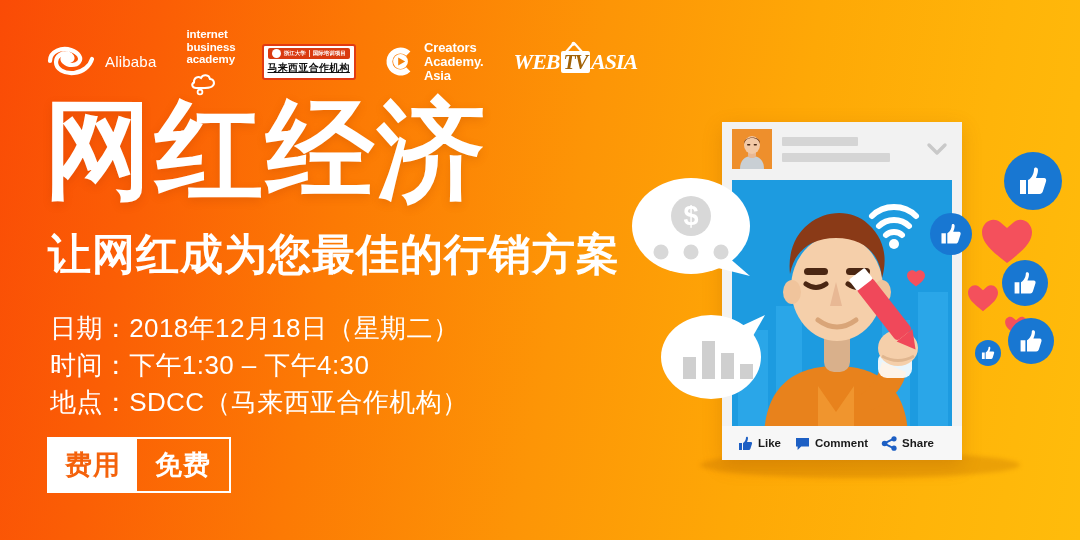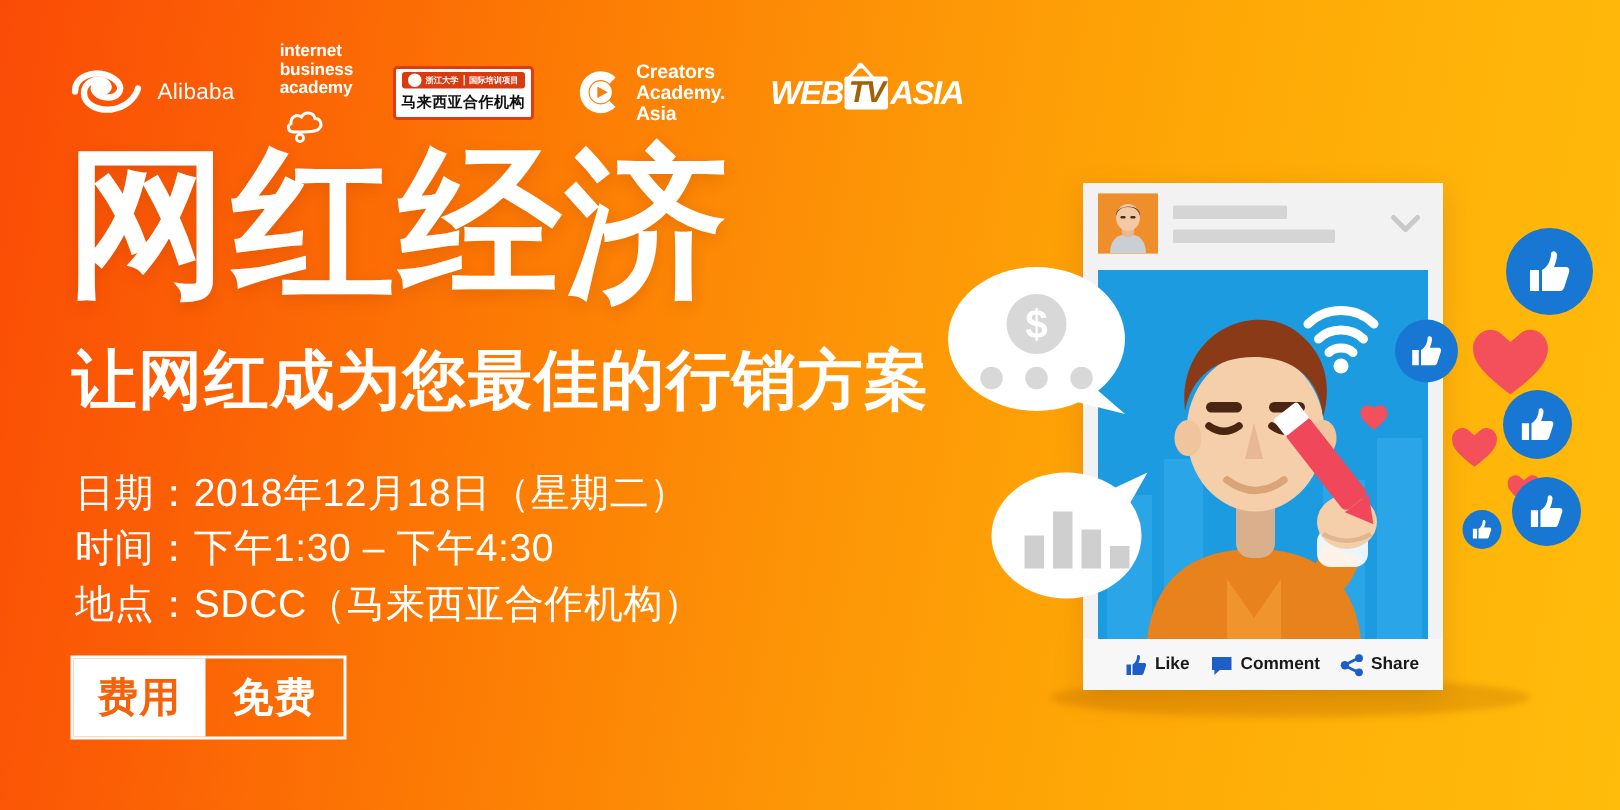--- a/index.html
+++ b/index.html
@@ -24,29 +24,29 @@
   .iba{margin-left:26px;display:flex;align-items:flex-start;flex-direction:column;}
   .iba-text{color:#fff;font-size:11.5px;font-weight:700;line-height:1.12;letter-spacing:-.1px;}
   .iba-cloud{position:relative;width:30px;height:26px;margin-left:2px;margin-top:4px;}
 
   .redbox{margin-left:22px;border:2px solid #E23B12;border-radius:3px;background:#fff;
           padding:2px 4px 3px;display:flex;flex-direction:column;align-items:center;gap:2px;}
   .redbox-top{display:flex;align-items:center;gap:3px;background:#D93A10;border-radius:2px;padding:1px 4px;}
   .redbox-top .dot{width:9px;height:9px;border-radius:50%;background:#fff;flex:none;}
   .redbox-top .t1{font-size:5.5px;color:#fff;font-weight:700;white-space:nowrap;}
   .redbox-top .sep{width:1px;height:7px;background:#fff;opacity:.8;}
-  .redbox-main{font-size:10px;color:#111;font-weight:700;white-space:nowrap;letter-spacing:.3px;}
+  .redbox-main{font-size:10px;color:#111;font-weight:700;white-space:nowrap;letter-spacing:.3px;text-decoration:underline;}
 
   .creators{margin-left:24px;display:flex;align-items:center;}
   .creators-mark{width:33px;height:33px;margin-right:7px;position:relative;}
   .creators-text{color:#fff;font-size:13px;font-weight:700;line-height:1.06;letter-spacing:-.1px;}
 
   .webtv{margin-left:26px;position:relative;}
   .webtv-row{display:flex;align-items:flex-end;color:#fff;font-weight:800;font-size:22px;letter-spacing:-1px;
-             font-style:italic;line-height:1;}
+             font-style:italic;line-height:1;font-family:Liberation Serif, serif;}
   .webtv-tv{background:#fff;color:#a16207;padding:1px 3px;border-radius:2px;font-size:20px;font-weight:800;
             margin:0 1px;font-style:italic;}
   .webtv-ant{position:absolute;left:47px;top:-9px;width:26px;height:12px;}
 
   
   #headline{position:absolute;left:44px;top:96px;color:#fff;font-size:108px;font-weight:900;
             letter-spacing:3px;line-height:1;white-space:nowrap;
             font-family:"DejaVu Sans","Liberation Sans",sans-serif;
             text-shadow:0 3px 10px rgba(150,45,0,.18);}
   #subtitle{position:absolute;left:48px;top:233px;color:#fff;font-size:43px;font-weight:900;
@@ -73,21 +73,21 @@
   #post-header{height:54px;display:flex;align-items:center;padding:0 10px;background:#F2F2F2;}
   #avatar{width:40px;height:40px;background:#F08E2A;position:relative;overflow:hidden;flex:none;}
   #post-lines{margin-left:10px;flex:1;}
   .ph-line{background:#D5D5D5;height:9px;border-radius:1px;}
   .ph-line.w1{width:76px;margin-bottom:7px;}
   .ph-line.w2{width:108px;}
   #post-chevron{width:26px;height:26px;flex:none;margin-right:2px;}
   #post-media{position:absolute;left:0;right:0;top:58px;height:318px;overflow:hidden;}
   #media-img{position:absolute;left:10px;top:0;width:220px;height:260px;background:#1D9BE0;overflow:hidden;}
   #post-actions{position:absolute;left:0;bottom:0;width:240px;height:34px;background:#F7F7F7;
-                display:flex;align-items:center;gap:14px;padding-left:28px;box-sizing:border-box;}
+                display:flex;align-items:center;gap:14px;padding-left:16px;box-sizing:border-box;}
   .action{display:flex;align-items:center;gap:5px;}
   .action span.lbl{font-size:11.5px;font-weight:700;color:#1A1A1A;}
 
   
   #bubble-money{position:absolute;left:632px;top:176px;width:118px;height:100px;}
   #bubble-chart{position:absolute;left:661px;top:313px;width:100px;height:82px;}
 
   
   .react{position:absolute;}
   .thumb-circle{border-radius:50%;background:#1877D2;display:flex;align-items:center;justify-content:center;}

